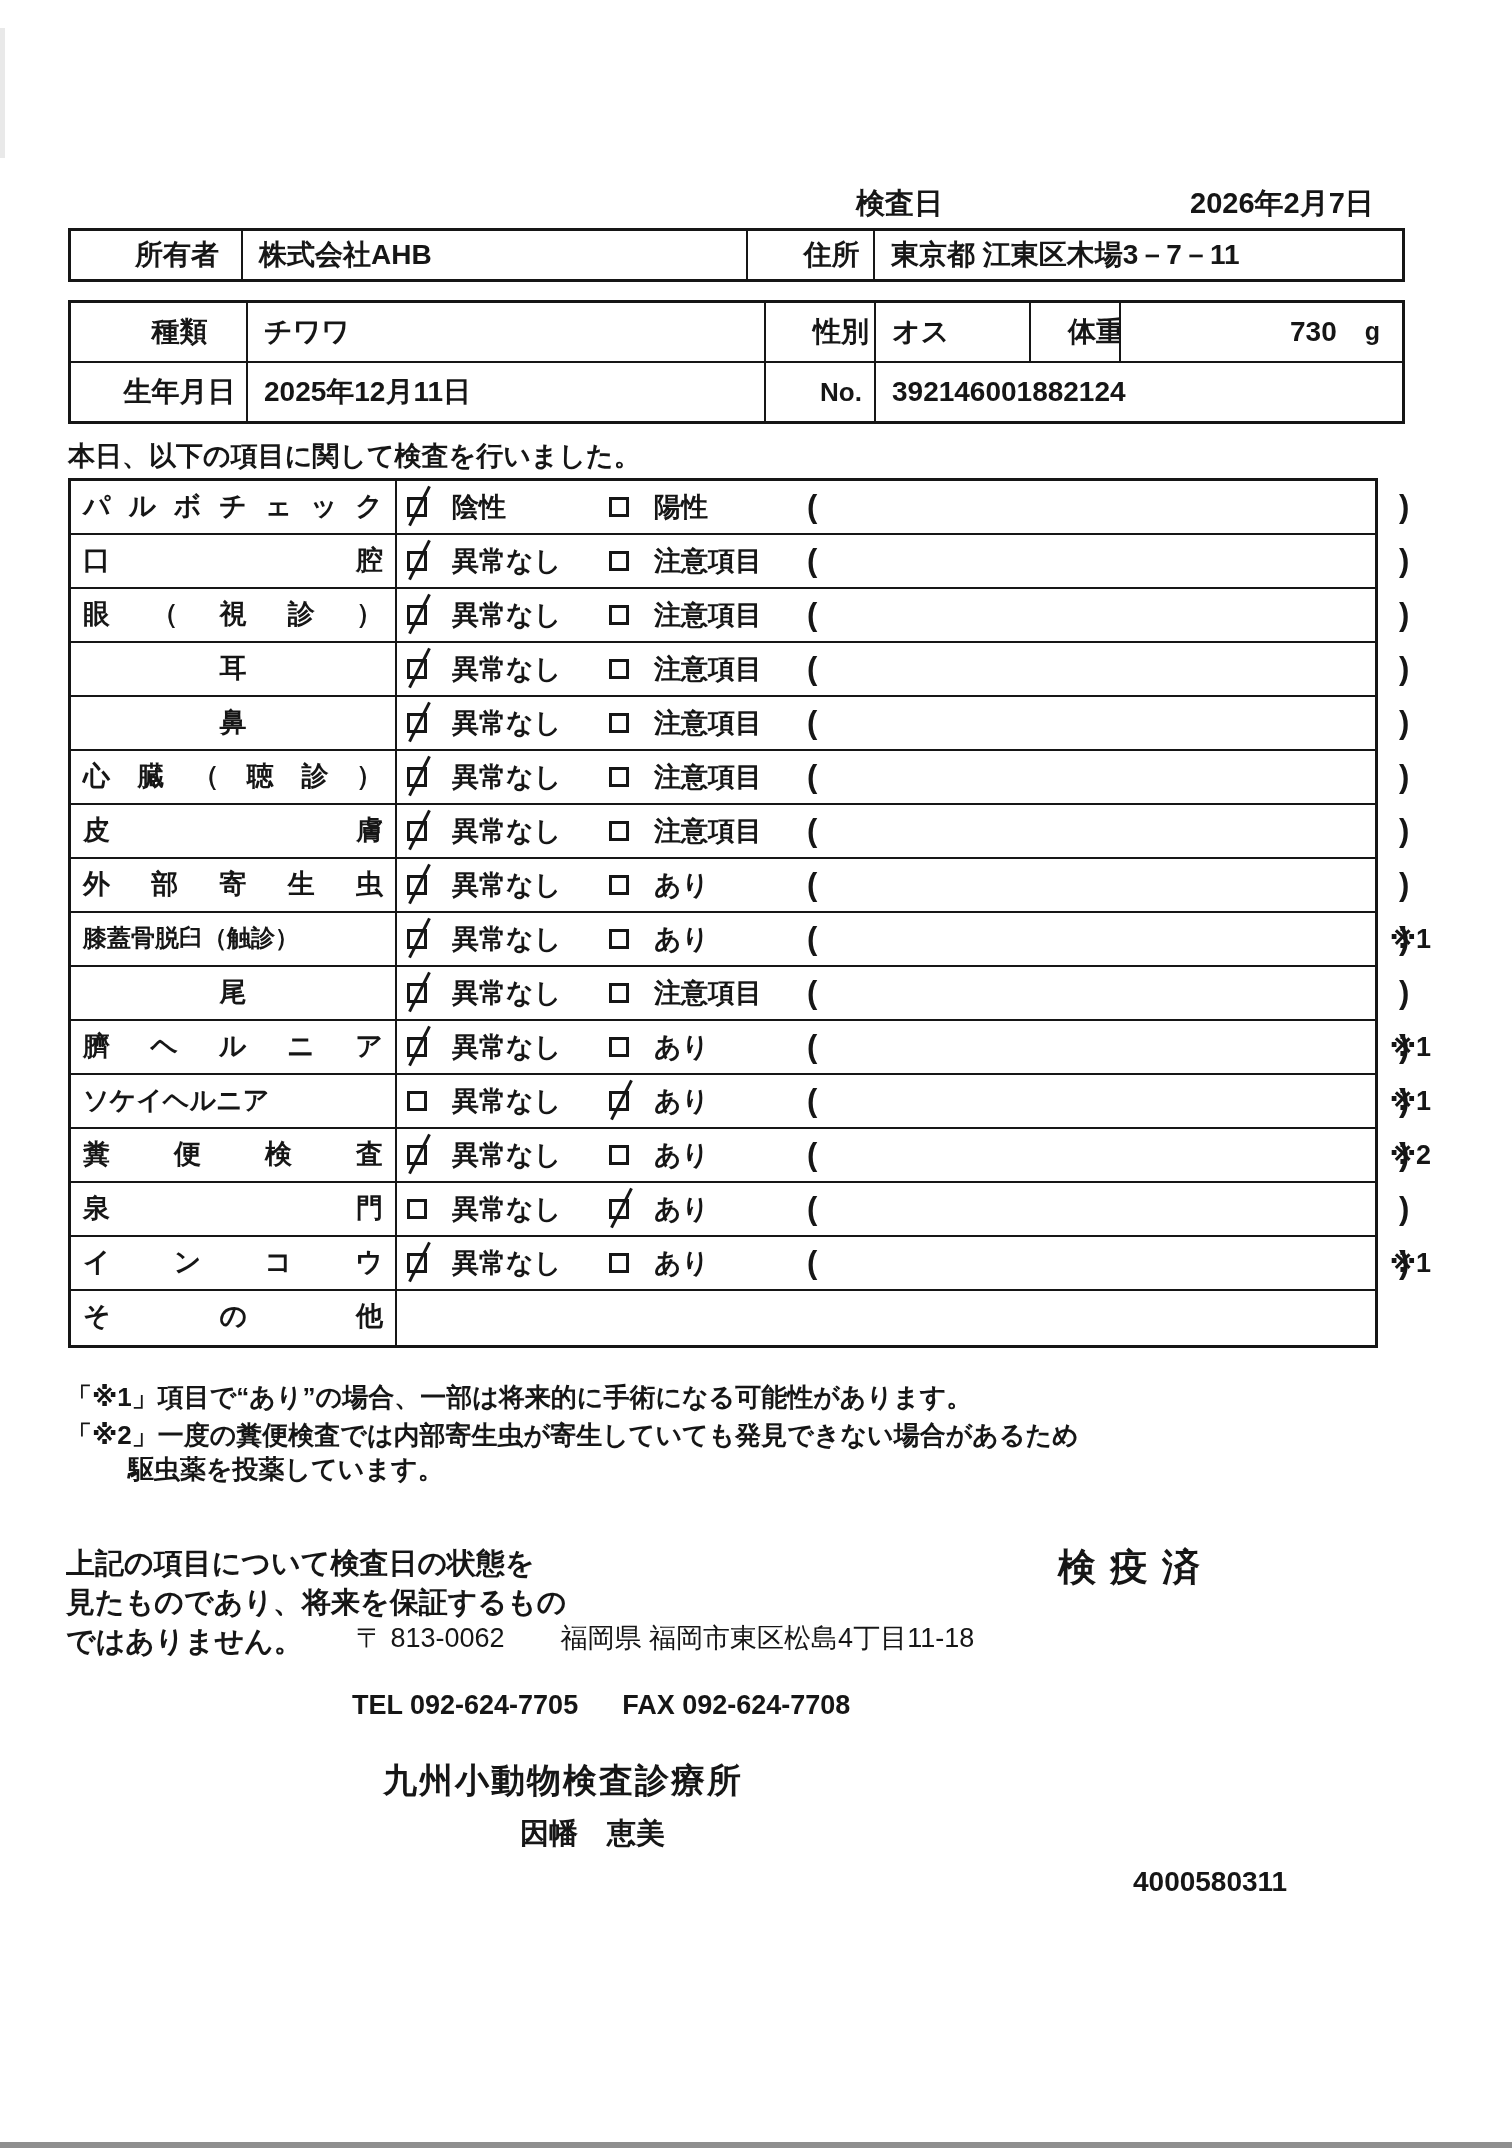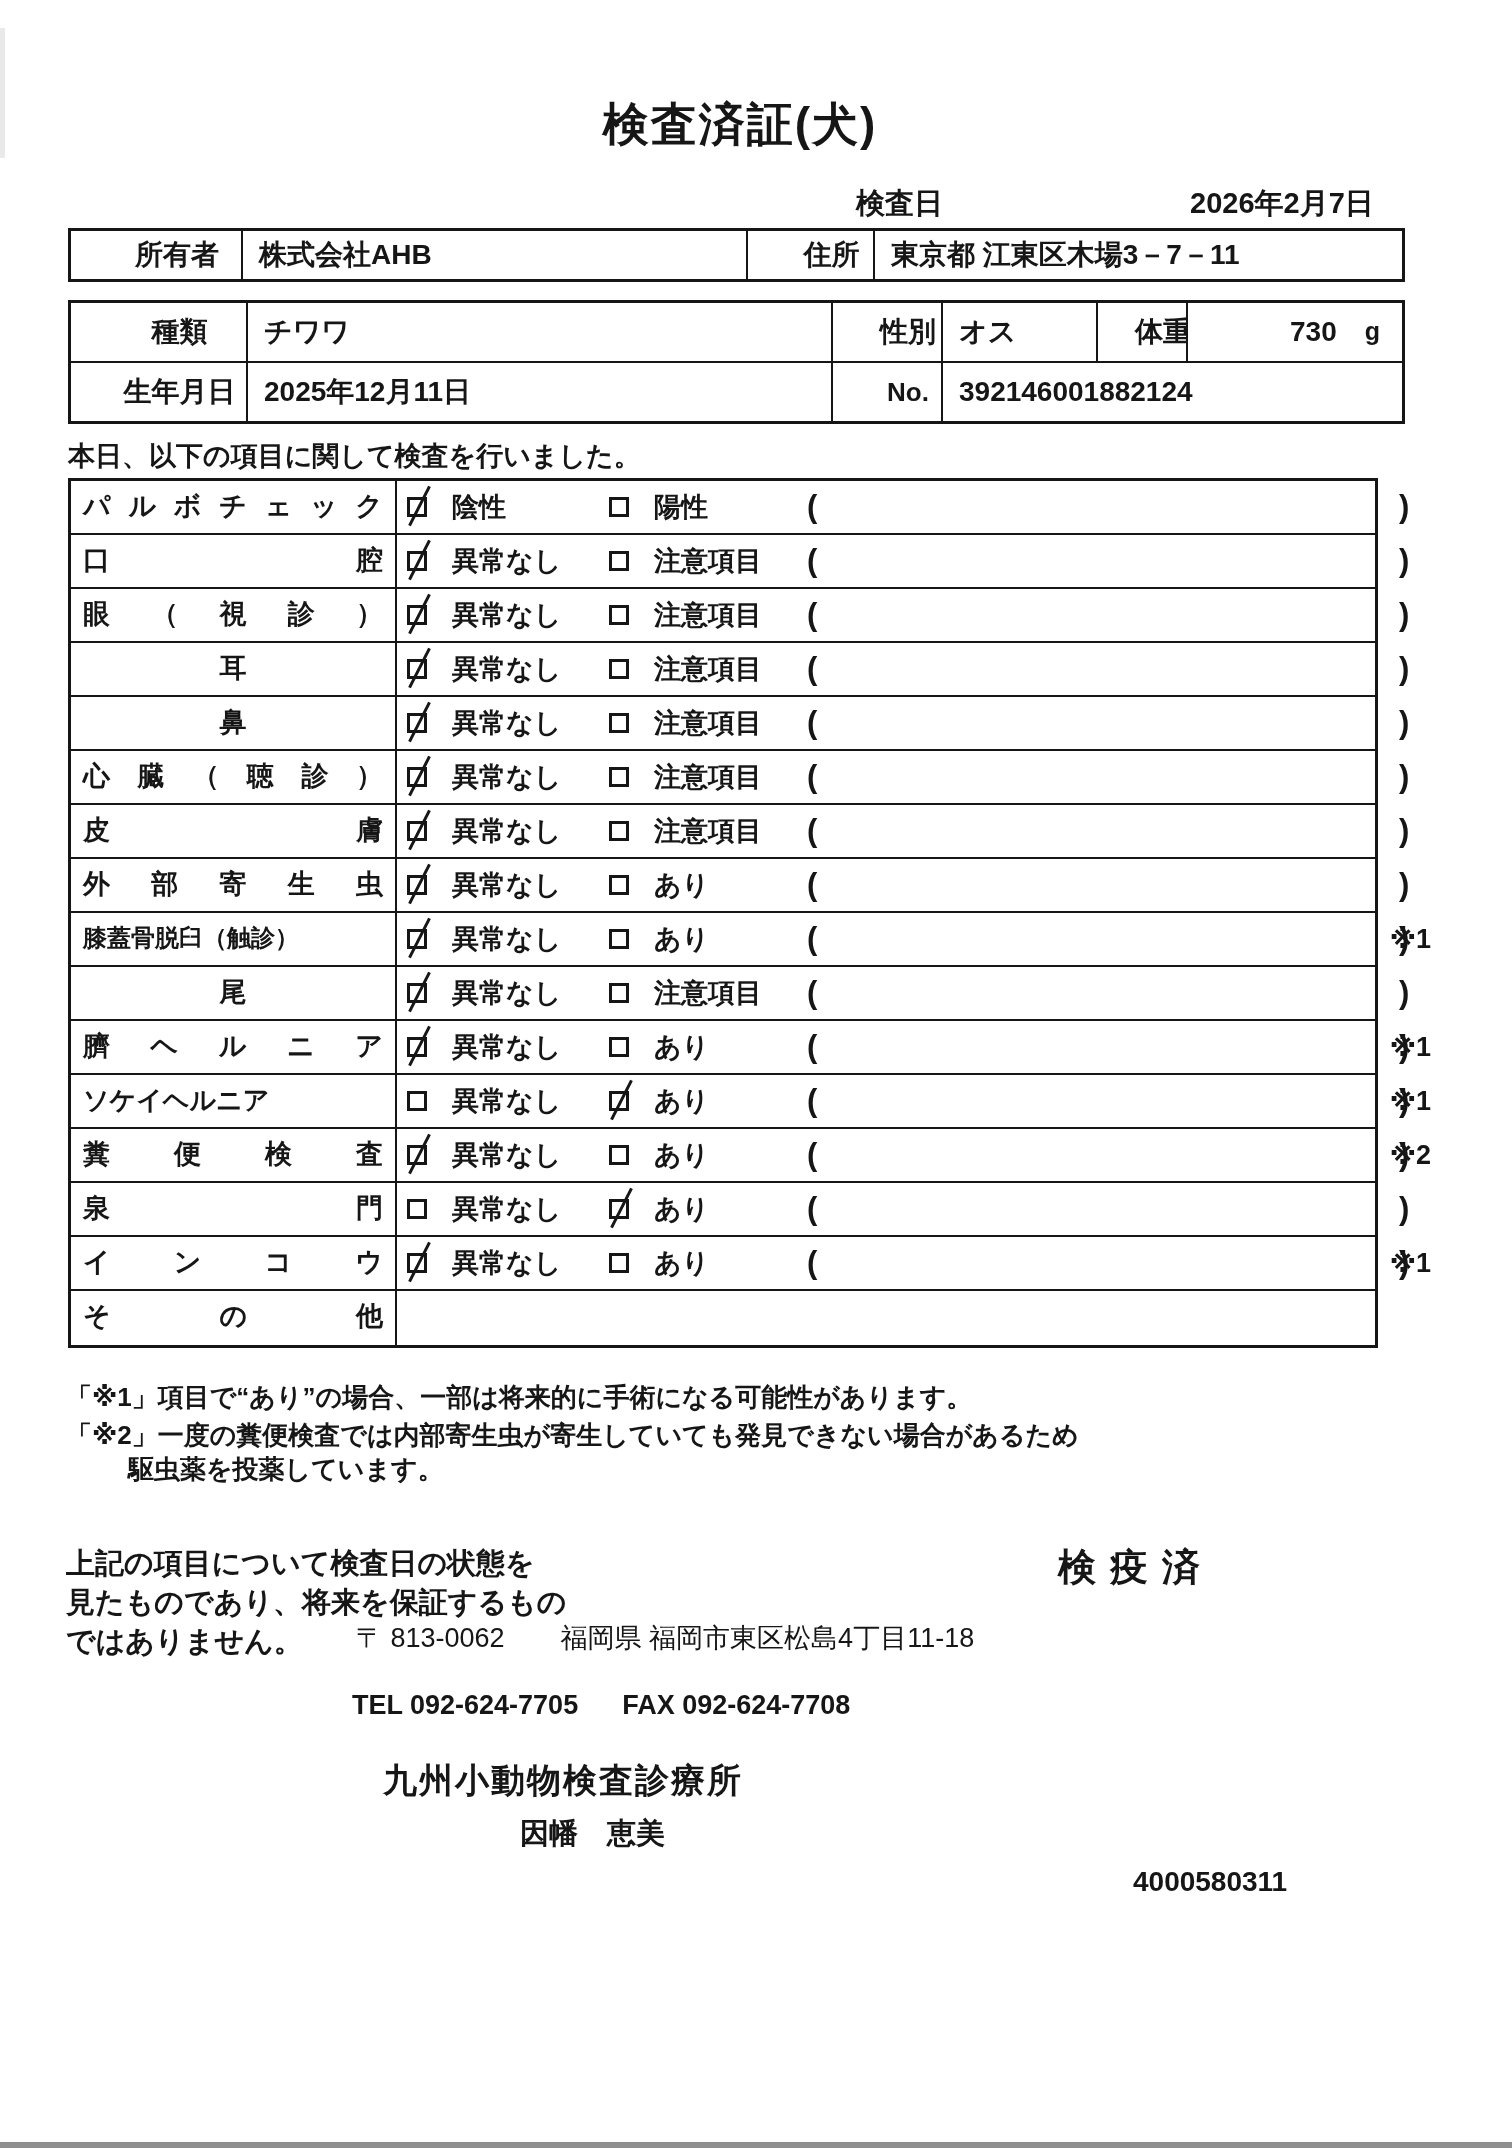--- a/index.html
+++ b/index.html
@@ -23,21 +23,21 @@
   .cell.pad{padding-left:16px;}
   .t1{top:228px;left:68px;width:1337px;height:54px;display:flex;}
   .t1 .c1{width:172px;}
   .t1 .c2{width:505px;}
   .t1 .c3{width:127px;}
   .t1 .c4{flex:1;}
   .t2{top:300px;left:68px;width:1337px;height:124px;}
   .t2 .trow{height:59.5px;}
   .t2 .rowA{border-bottom:2px solid #161616;}
   .t2 .ca1{width:177px;}
-  .t2 .ca2{width:585px;text-align:center;}
+  .t2 .ca2{width:518px;text-align:center;}
   .t2 .ca3{width:110px;}
   .t2 .ca4{width:155px;}
   .t2 .ca5{width:90px;}
   .t2 .ca6{flex:1;justify-content:flex-end;padding-right:22px;}
   .t2 .cb4{flex:1;}
   .weight-unit{margin-left:28px;font-size:25px;}
   .no-label{font-size:26px;}
   
   .intro{top:438px;left:68px;font-size:27px;font-weight:700;}
   
@@ -77,21 +77,20 @@
   .serial{top:1866px;left:1133px;font-size:28px;font-weight:700;}
   
   .edge-bottom{top:2142px;left:0;width:1512px;height:6px;background:#8f8f8f;}
   .edge-left-smudge{top:28px;left:0;width:5px;height:130px;background:#e9e9e9;}
 </style>
 </head>
 <body>
 
 <div id="page">
 
-  <div class="abs doc-title">検査済証(犬)</div>
 
   <div class="abs exam-date-label">検査日</div>
   <div class="abs exam-date-value">2026年2月7日</div>
 
   <div class="abs tbl t1">
     <div class="cell center c1">所有者</div>
     <div class="cell pad c2">株式会社AHB</div>
     <div class="cell center c3">住所</div>
     <div class="cell pad last c4">東京都 江東区木場3－7－11</div>
   </div>

